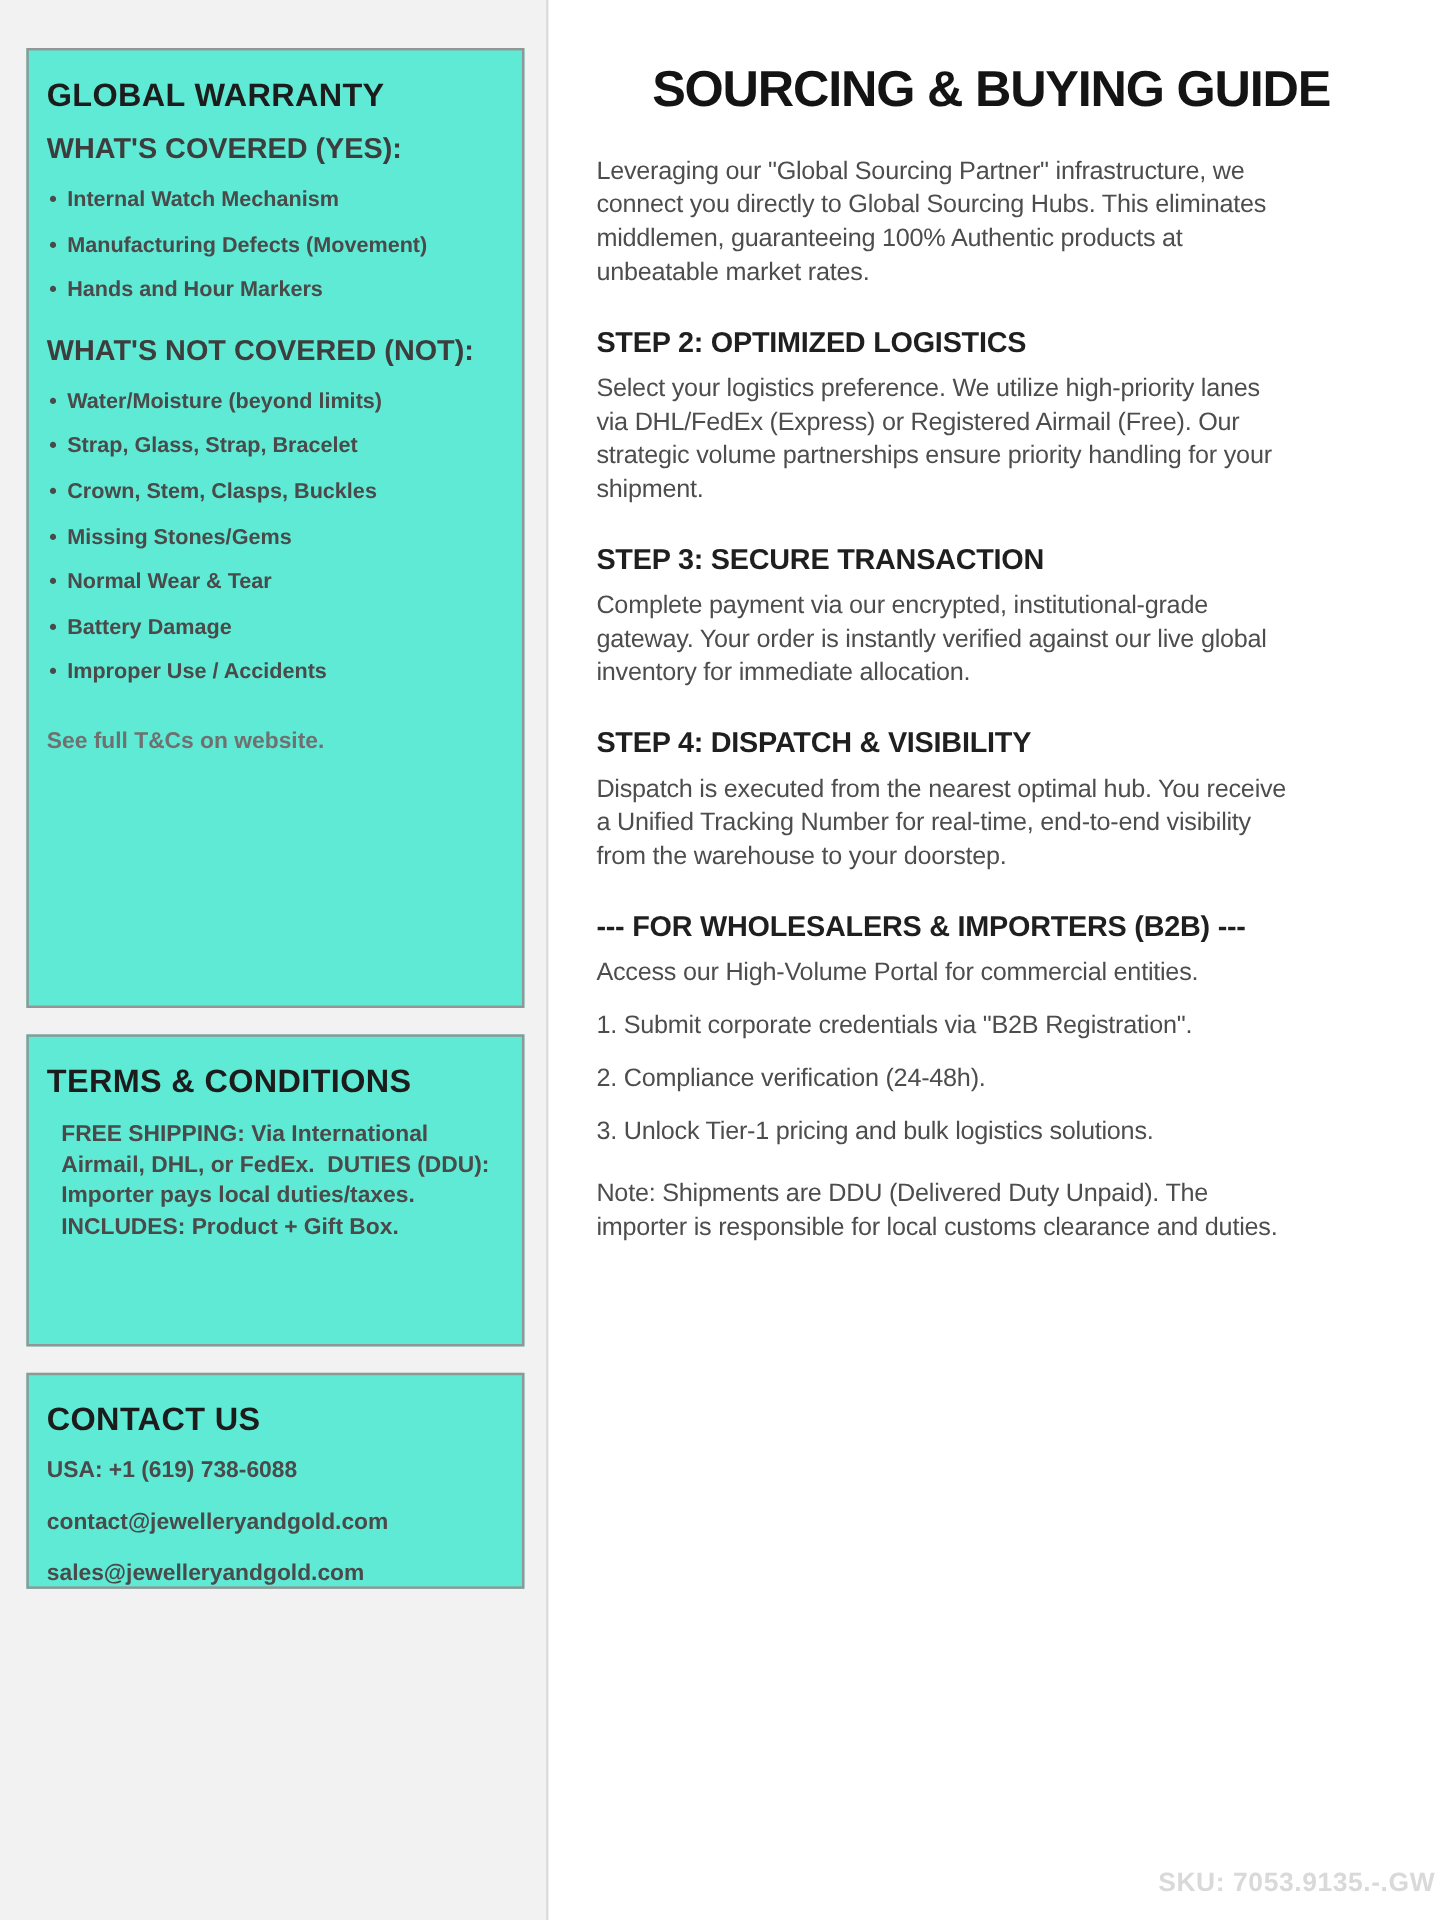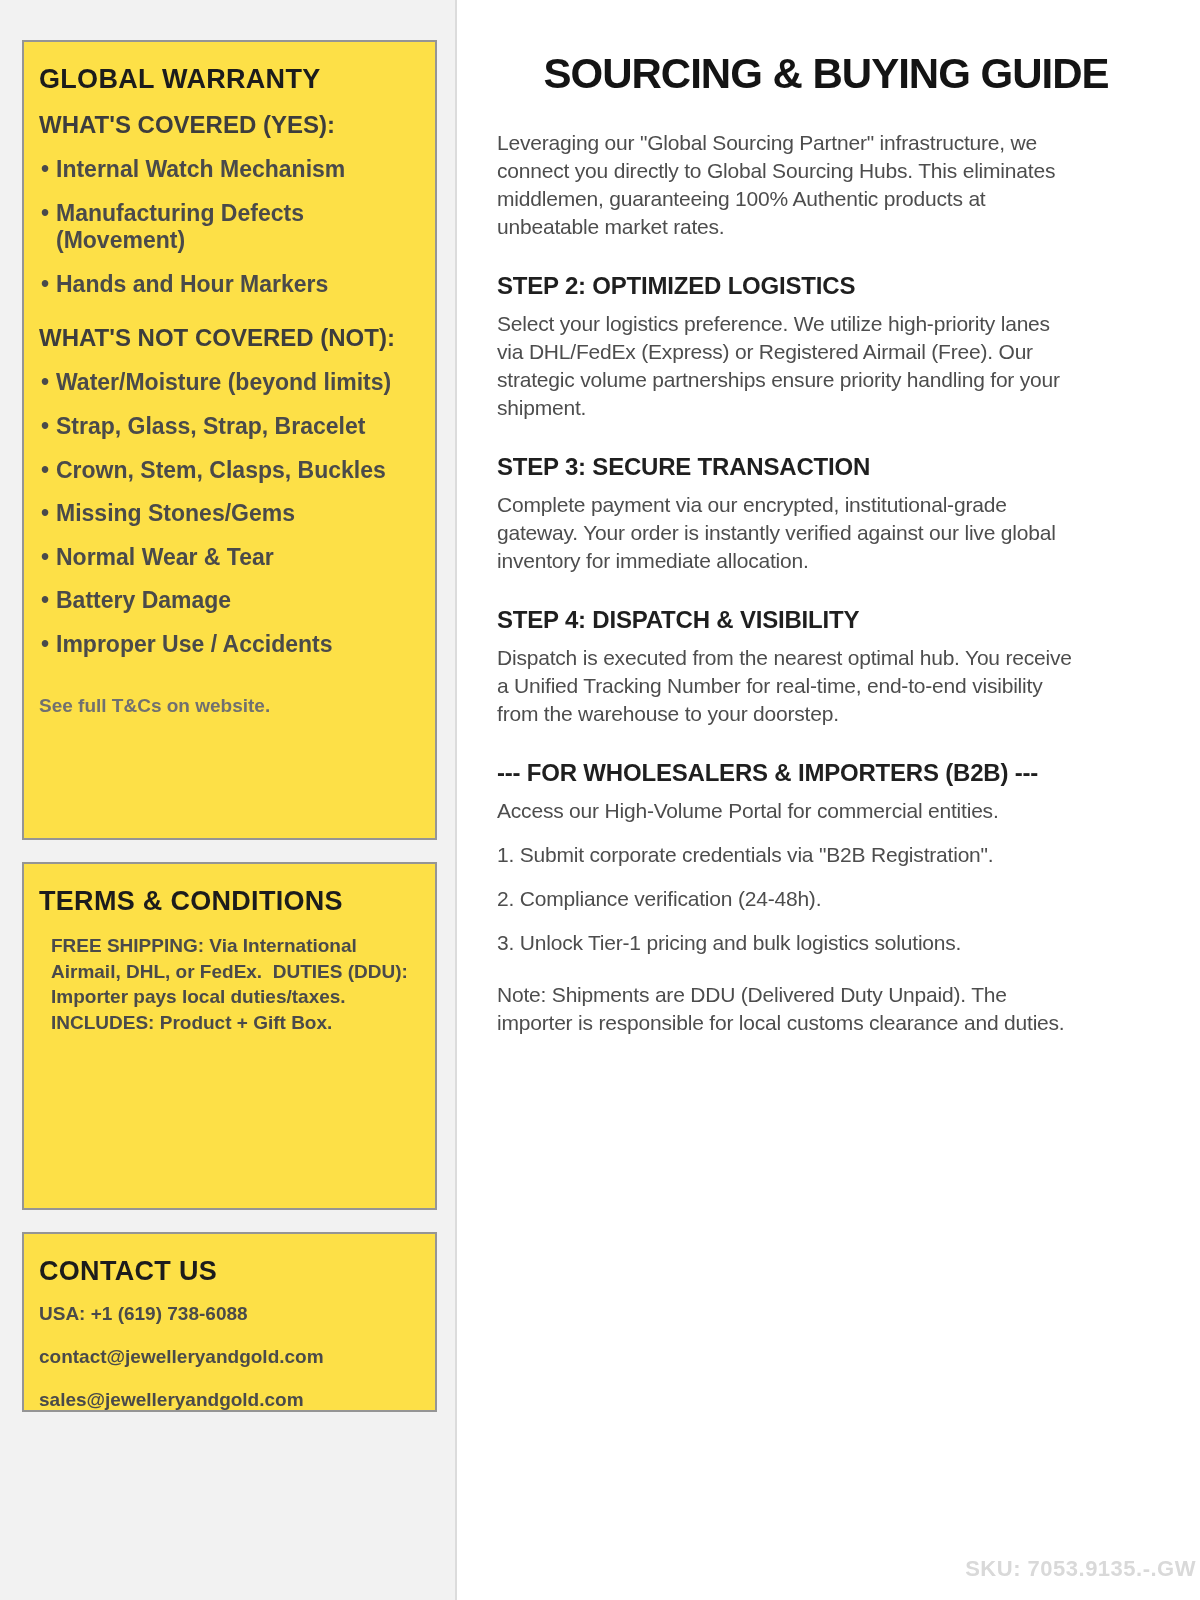--- a/index.html
+++ b/index.html
@@ -14,40 +14,40 @@
 
   
   .sidebar {
     width: 457px; min-width: 457px;
     background: #f2f2f2;
     border-right: 2px solid #dcdcdc;
     padding: 40px 18px 0 22px;
   }
   .box {
     border: 2px solid #959595;
-    background: #fde047;
+    background: #5eead4;
     padding: 18px 15px;
   }
   .box + .box { margin-top: 22px; }
   .box-warranty { height: 800px; }
-  .box-terms { height: 348px; }
+  .box-terms { height: 260px; }
   .box-contact { height: 180px; }
 
   .box-title {
     font-size: 27px; font-weight: 800; color: #1c1c1c;
     letter-spacing: 0.3px; margin: 4px 0 16px;
   }
   .sub-heading {
     font-size: 24px; font-weight: 700; color: #3d3d3d;
     margin: 0 0 17px;
   }
   .sub-heading.second { margin-top: 26px; }
   .cover-list { list-style: none; margin: 0; padding: 0; }
   .cover-list li {
-    font-size: 23px; font-weight: 700; color: #4a4a4a;
+    font-size: 18px; font-weight: 700; color: #4a4a4a;
     margin-bottom: 16px; padding-left: 17px; position: relative;
     line-height: 1.2;
   }
   .cover-list li::before { content: "\2022"; position: absolute; left: 2px; }
   .footnote {
     margin: 36px 0 0; font-size: 19px; font-weight: 700; color: #707070;
   }
   .terms-body {
     font-size: 19px; font-weight: 700; color: #4a4a4a;
     line-height: 25.5px; margin: 12px; white-space: pre-wrap;

